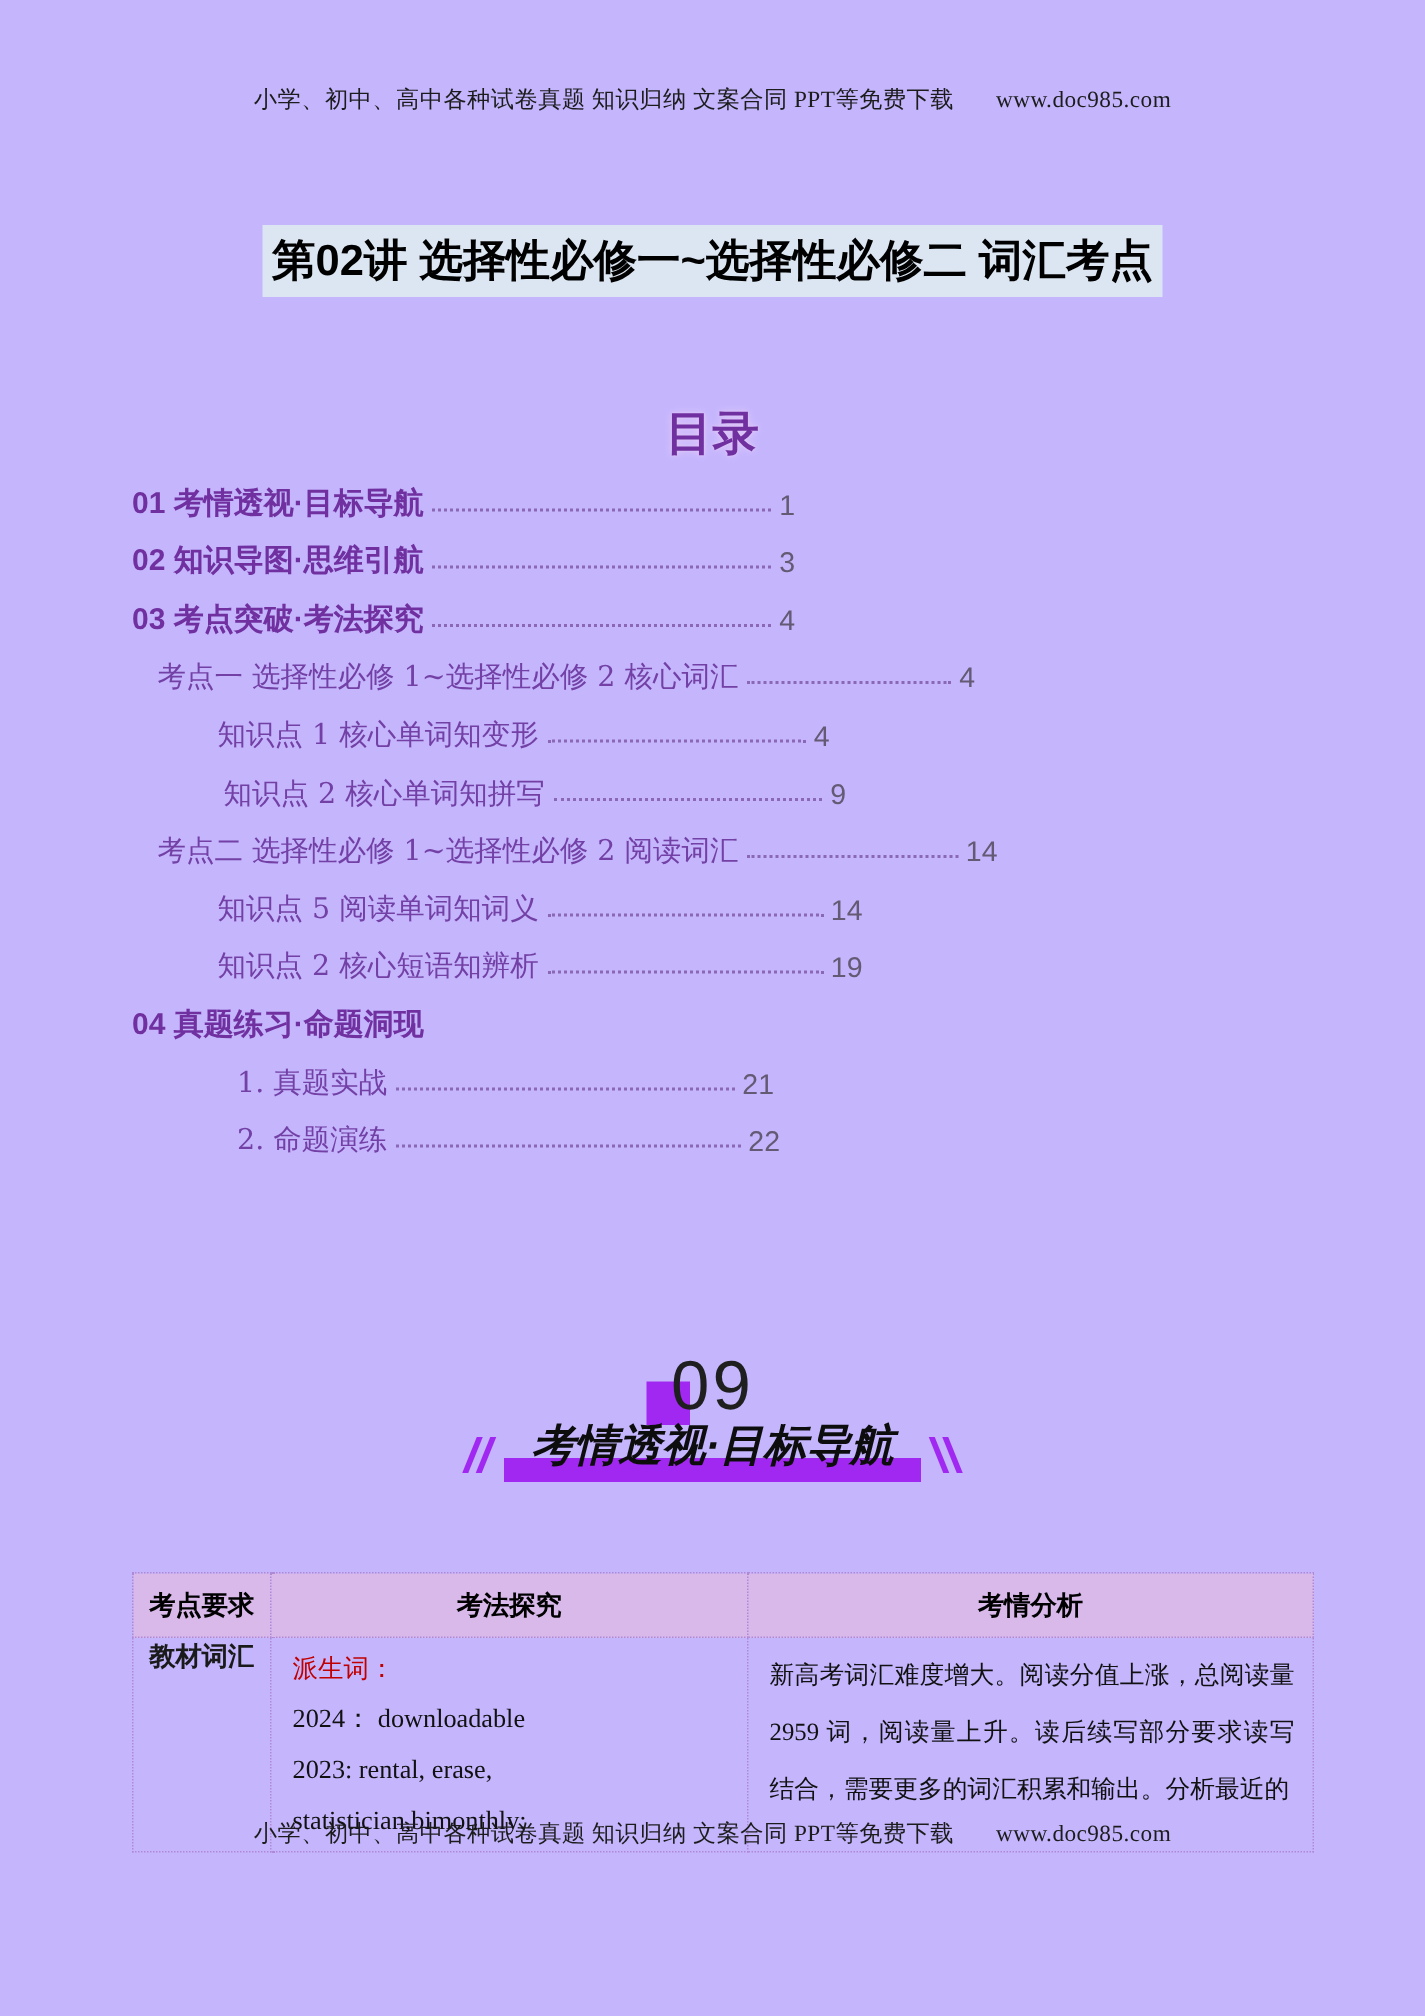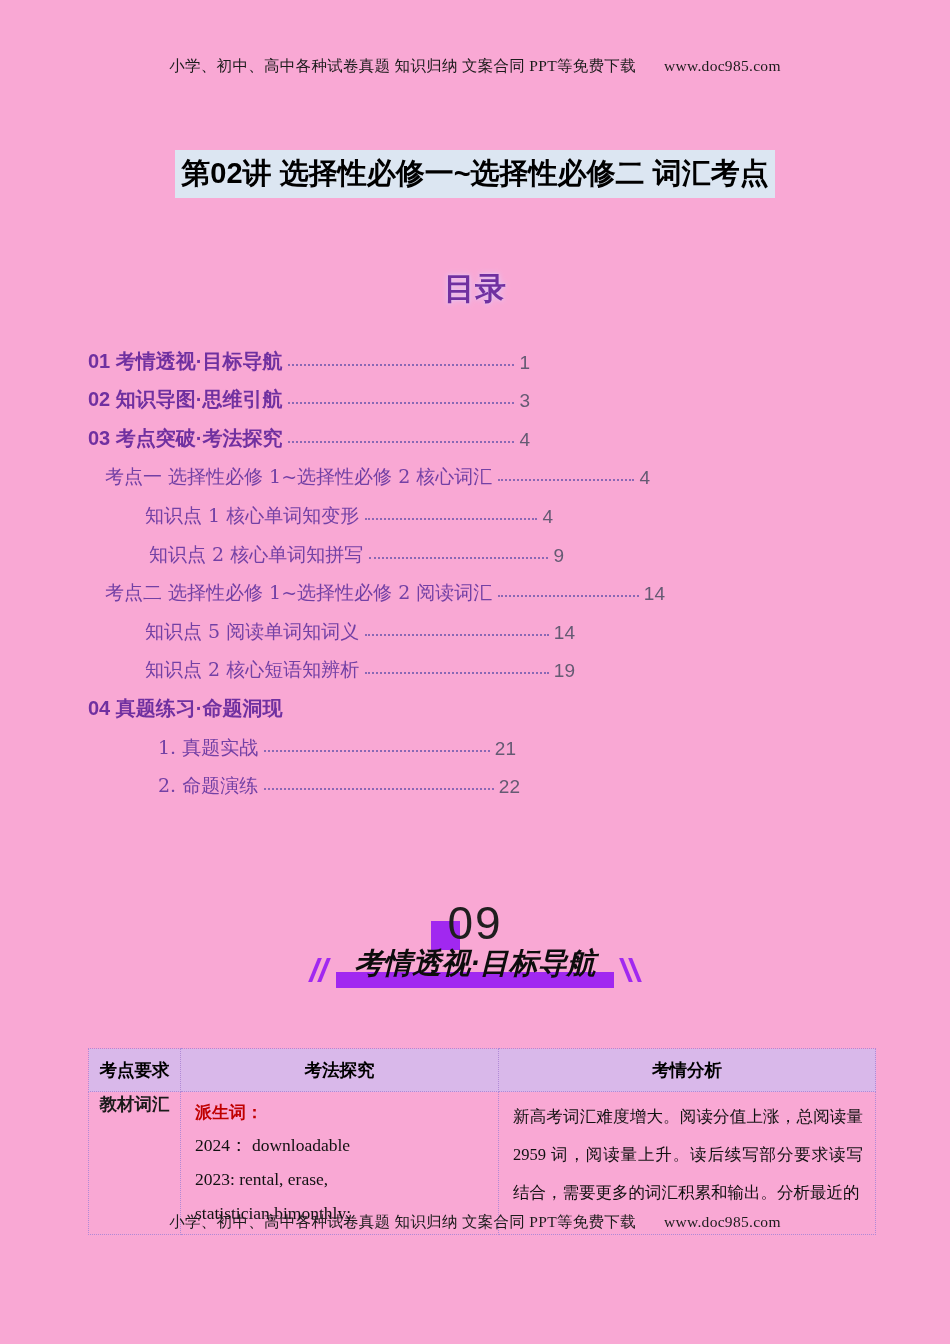--- a/index.html
+++ b/index.html
@@ -1,36 +1,36 @@
 <!DOCTYPE html>
 <html><head>
 <meta charset="utf-8">
 <style>
   html,body{margin:0;padding:0;background:#ffffff;}
-  .page{position:relative;width:950px;height:1344px;background:#f9a8d4;overflow:hidden;
+  .page{position:relative;width:950px;height:1344px;background:#c4b5fd;overflow:hidden;
         font-family:"Liberation Serif","DejaVu Serif",serif;color:#1a1a1a;}
 
   
   .runhead{position:absolute;left:0;width:100%;text-align:center;font-size:15.5px;color:#1c1c1c;
            font-family:"Liberation Serif",serif;letter-spacing:.3px;}
   .runhead .url{margin-left:28px;}
   .hdr{top:56px;} .ftr{top:1212px;}
 
   
   .doc-title{position:absolute;top:150px;left:0;width:100%;text-align:center;}
   .doc-title span{display:inline-block;background:#DCE6F2;padding:4px 6px;
       font-family:"Liberation Sans","DejaVu Sans",sans-serif;font-weight:bold;font-size:29px;color:#000;}
 
   
   .toc-head{position:absolute;top:268px;left:0;width:100%;text-align:center;
       font-family:"Liberation Sans",sans-serif;font-weight:bold;font-size:31px;color:#7030A0;
       text-shadow:0 0 6px #e3c9f7,0 0 2px #e3c9f7;}
 
   
-  .toc{position:absolute;top:333px;left:88px;width:800px;}
+  .toc{position:absolute;top:308px;left:88px;width:800px;}
   .toc-row{display:flex;align-items:flex-end;height:38.6px;}
   .toc-row .lbl{white-space:nowrap;line-height:1.05;}
   .toc-row .leader{flex:1 1 auto;border-bottom:2.5px dotted #8a68b5;margin:0 5px 6px 6px;min-width:20px;}
   .toc-row .pg{font-family:"Liberation Sans","DejaVu Sans",sans-serif;font-size:19px;color:#655a73;line-height:1;}
   .lvl1 .lbl{font-family:"Liberation Sans","DejaVu Sans",sans-serif;font-weight:bold;font-size:20px;color:#7030A0;}
   .kai .lbl{font-family:"DejaVu Serif","Liberation Serif",serif;font-size:19px;color:#7340A5;}
   .r-main{width:442px;}
   .r-kd1{margin-left:17px;width:545px;}
   .r-zs1{margin-left:57px;width:408px;}
   .r-zs2{margin-left:61px;width:415px;}
@@ -59,21 +59,21 @@
   
   .kt{position:absolute;top:1048px;left:88px;width:778px;border-collapse:collapse;table-layout:fixed;}
   .kt td,.kt th{border:1.5px dotted #B089D6;vertical-align:top;}
   .kt th{background:#D9B8EA;height:40px;vertical-align:middle;text-align:center;
       font-family:Liberation Sans, sans-serif;font-weight:bold;font-size:17.5px;color:#000;}
   .c1{width:89px;} .c2{width:315px;} .c3{width:374px;}
   .kt .body-row td{height:96px;}
   .cell-req{vertical-align:bottom;text-align:center;padding:0 2px 8px 2px;
       font-family:"Liberation Sans","DejaVu Sans",sans-serif;font-weight:bold;font-size:17.5px;}
   .cell-stat{padding:6px 12px 4px 14px;}
-  .cell-stat .red{font-family:"Liberation Sans","DejaVu Sans",sans-serif;font-weight:bold;font-size:17px;color:#C00000;line-height:30px;}
+  .cell-stat .red{font-family:"Liberation Sans","DejaVu Sans",sans-serif;font-weight:normal;font-size:17px;color:#C00000;line-height:30px;}
   .cell-stat .ln{font-family:"Liberation Serif","DejaVu Serif",serif;font-size:17.5px;line-height:34px;color:#111;}
   .cell-ana{padding:6px 12px 2px 14px;font-family:"Liberation Serif","DejaVu Serif",serif;
       font-size:16.5px;line-height:38px;color:#111;text-align:justify;}
 </style>
 </head>
 <body>
 
 <div class="page">
 
   <div class="runhead hdr">

